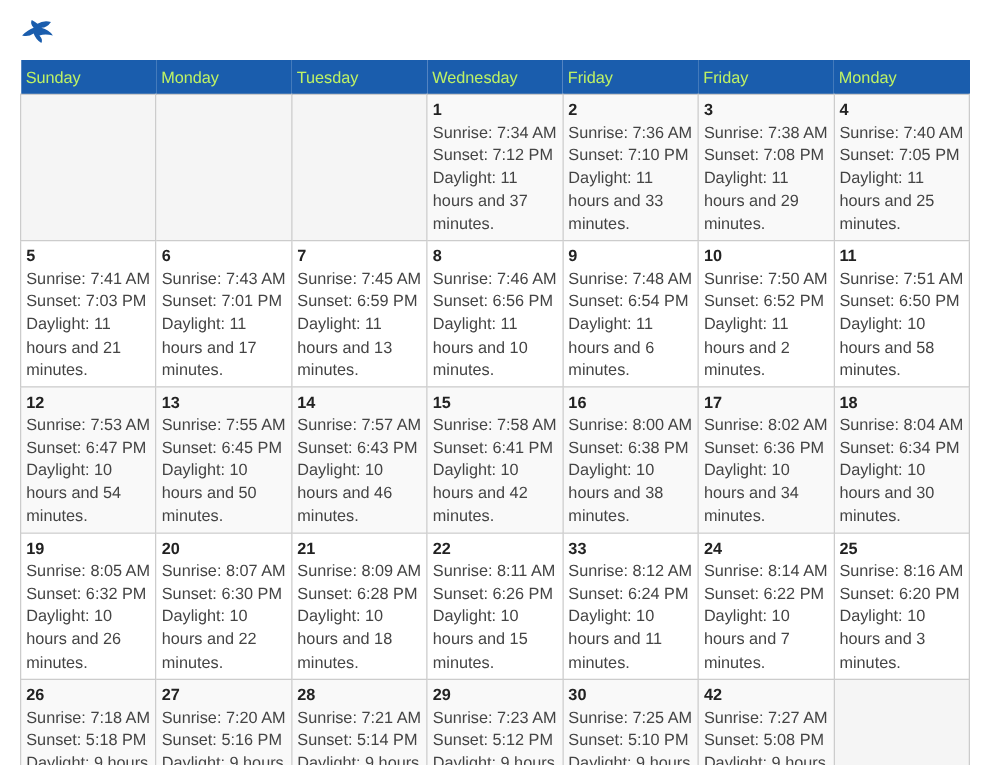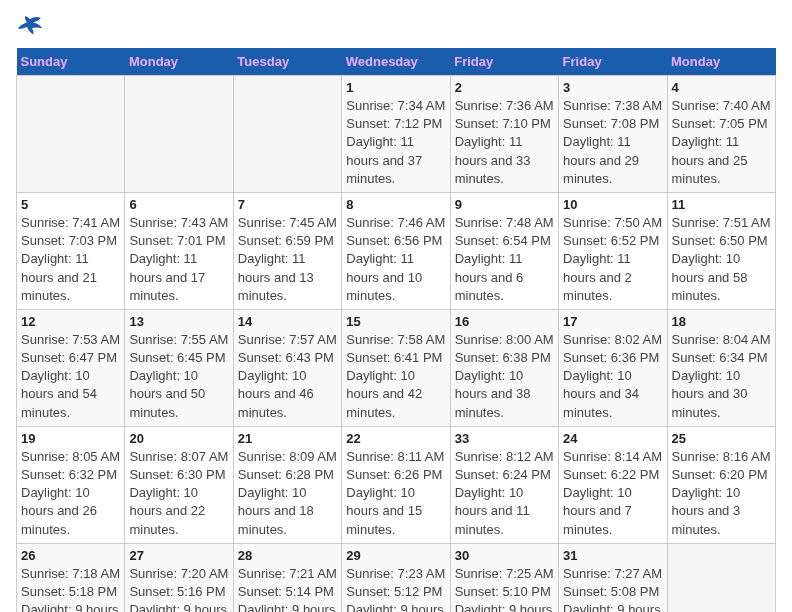--- a/index.html
+++ b/index.html
@@ -30,25 +30,25 @@
     .title-block { text-align: right; }
     .title-block h1 { font-size: 32px; color: #333; font-weight: normal; }
     .title-block h2 { font-size: 16px; color: #555; font-weight: normal; }
     table {
       width: 100%;
       border-collapse: collapse;
       font-size: 11px;
     }
     thead tr th {
       background-color: #1a5dad;
-      color: #f0abfc;
+      color: #bef264;
       padding: 6px 4px;
       text-align: left;
       font-size: 13px;
-      font-weight: bold;
+      font-weight: normal;
     }
     tbody tr td {
       border: 1px solid #ccc;
       padding: 4px;
       vertical-align: top;
       width: calc(100% / 7);
       min-height: 80px;
       height: 88px;
     }
     tbody tr:nth-child(odd) td { background: #f9f9f9; }
@@ -274,21 +274,21 @@
 Sunset: 5:12 PM
 Daylight: 9 hours and 48 minutes.</div>
         </td>
         <td>
           <span class="day-num">30</span>
           <div class="day-detail">Sunrise: 7:25 AM
 Sunset: 5:10 PM
 Daylight: 9 hours and 44 minutes.</div>
         </td>
         <td>
-          <span class="day-num">31</span>
+          <span class="day-num">42</span>
           <div class="day-detail">Sunrise: 7:27 AM
 Sunset: 5:08 PM
 Daylight: 9 hours and 41 minutes.</div>
         </td>
         <td class="empty"></td>
       </tr>
     </tbody>
 </table>
 
 </body></html>

